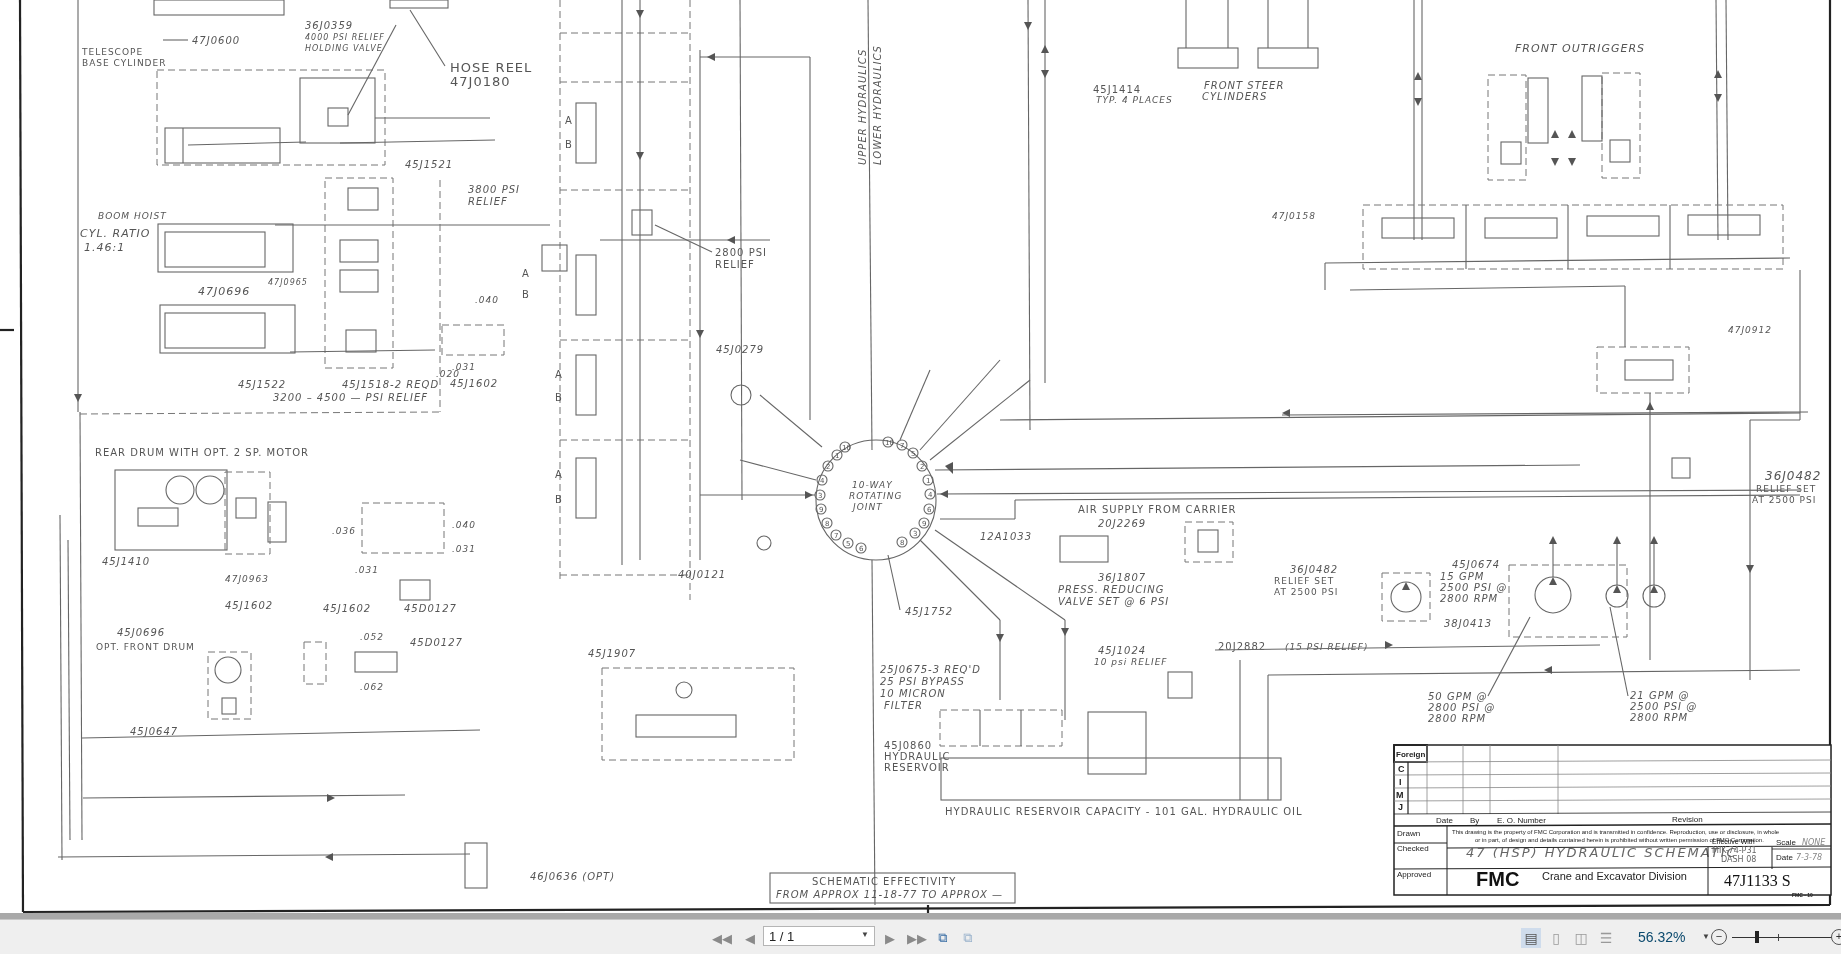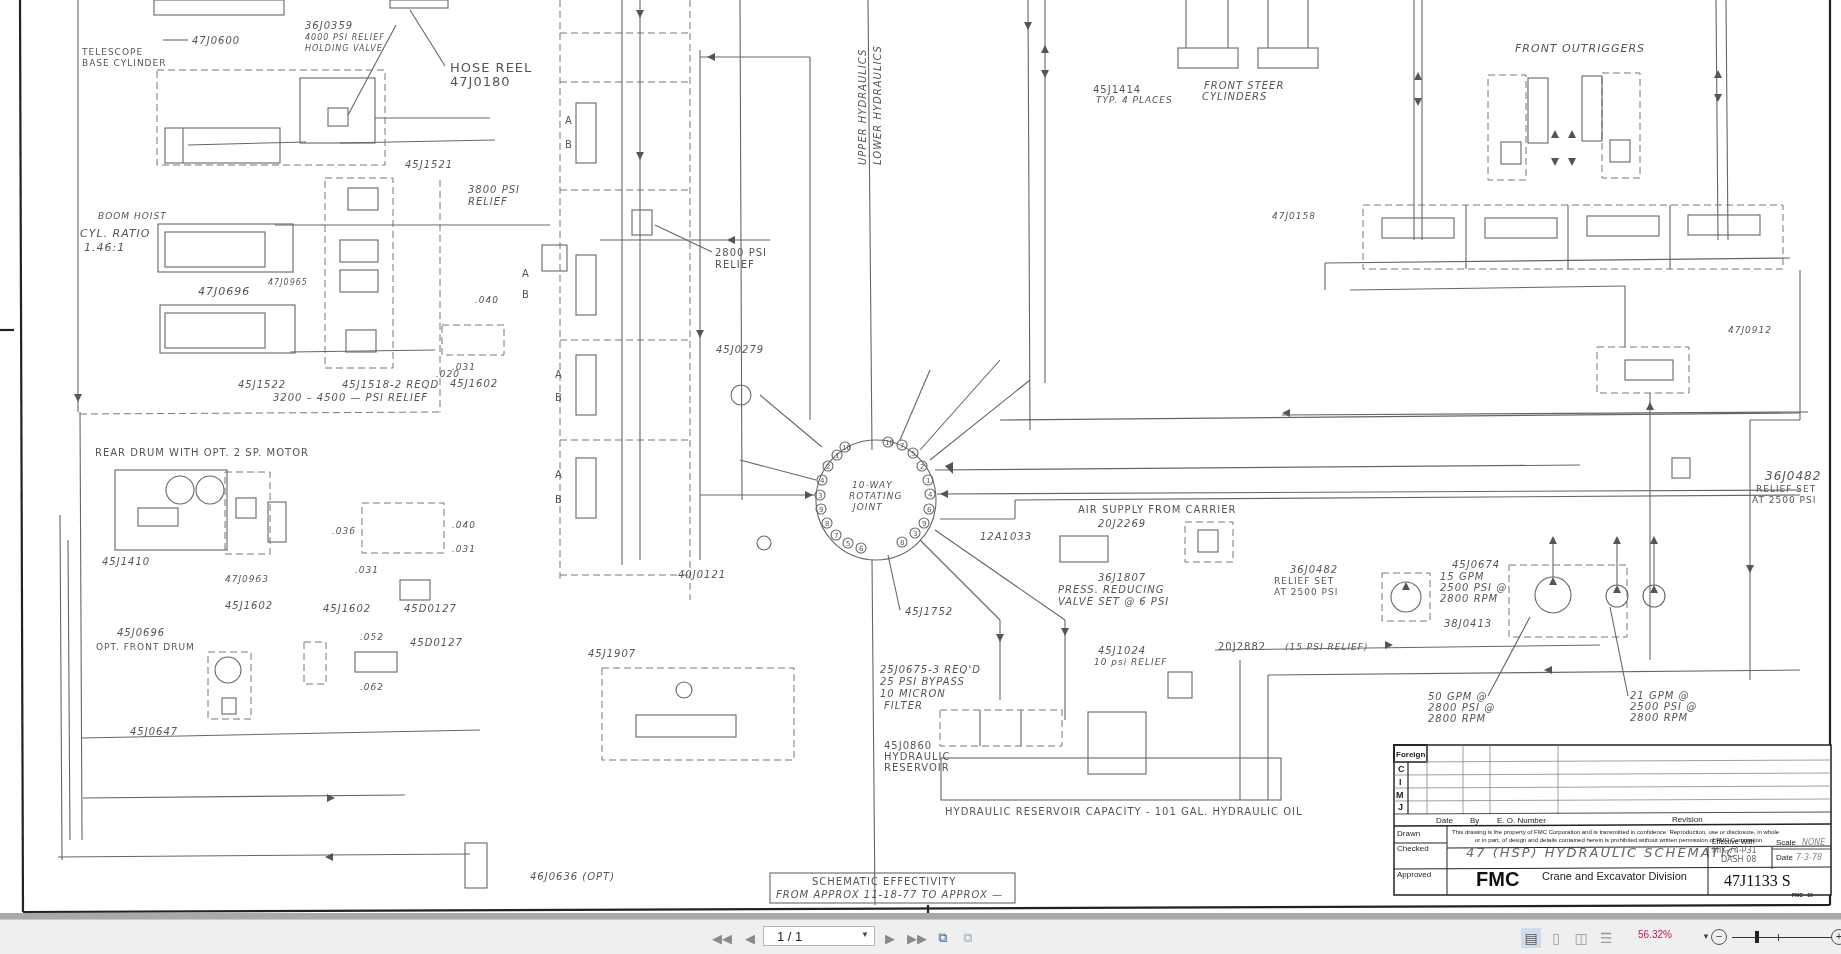--- a/index.html
+++ b/index.html
@@ -8,23 +8,23 @@
   #schematic{position:absolute;left:0;top:0;}
   .lbl{font-family:"DejaVu Sans",sans-serif;fill:#555;font-style:italic;letter-spacing:1px;}
   .lblu{font-family:"DejaVu Sans",sans-serif;fill:#555;letter-spacing:1px;}
   .ln{stroke:#666;stroke-width:1.1;fill:none;}
   .lnd{stroke:#777;stroke-width:1;fill:none;stroke-dasharray:7 4;}
   .bd{stroke:#222;stroke-width:2.2;fill:none;}
   .arr{fill:#555;}
   #vbar{position:absolute;left:0;top:913px;width:1841px;height:6px;background:#a9a9a9;}
   #toolbar{position:absolute;left:0;top:919px;width:1841px;height:35px;background:#efefef;border-top:1px solid #c8c8c8;}
   .tb-btn{position:absolute;top:9px;width:20px;height:18px;display:flex;align-items:center;justify-content:center;color:#8a8a8a;font-size:13px;cursor:pointer;}
-  #page-box{position:absolute;left:763px;top:6px;width:112px;height:20px;border:1px solid #b5b5b5;background:#fff;font-size:13px;color:#222;display:flex;align-items:center;padding-left:13px;box-sizing:border-box;}
+  #page-box{position:absolute;left:763px;top:6px;width:112px;height:20px;border:1px solid #b5b5b5;background:#fff;font-size:13px;color:#222;display:flex;align-items:center;padding-left:5px;box-sizing:border-box;}
   #page-box .dd{position:absolute;right:5px;top:3px;font-size:8px;color:#444;}
-  #zoom-val{position:absolute;left:1638px;top:9px;font-size:10px;color:#be185d;}
+  #zoom-val{position:absolute;left:1638px;top:9px;font-size:14px;color:#0c4a6e;}
   .view-btn{position:absolute;top:8px;width:20px;height:20px;display:flex;align-items:center;justify-content:center;font-size:14px;color:#999;}
   .view-btn.active{background:#cfdcec;color:#555;}
   #zoom-slider{position:absolute;left:1732px;top:17px;width:100px;height:1px;background:#333;}
   #zoom-thumb{position:absolute;left:1755px;top:11px;width:4px;height:12px;background:#222;}
   #zoom-tick{position:absolute;left:1778px;top:14px;width:1px;height:7px;background:#444;}
   .circ-btn{position:absolute;top:9px;width:14px;height:14px;border:1px solid #555;border-radius:50%;font-size:11px;line-height:13px;text-align:center;color:#333;}
   .tb-text{font-family:"Liberation Sans",sans-serif;fill:#222;}
 </style>
 </head>
 <body>

